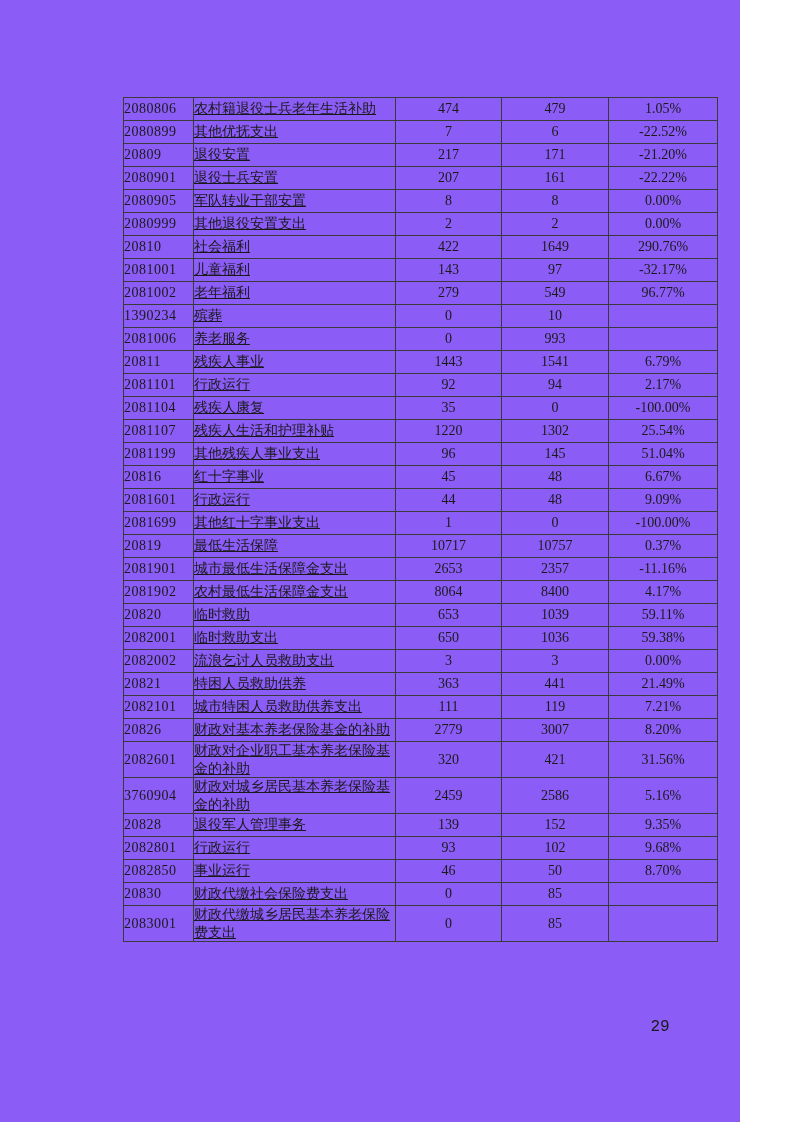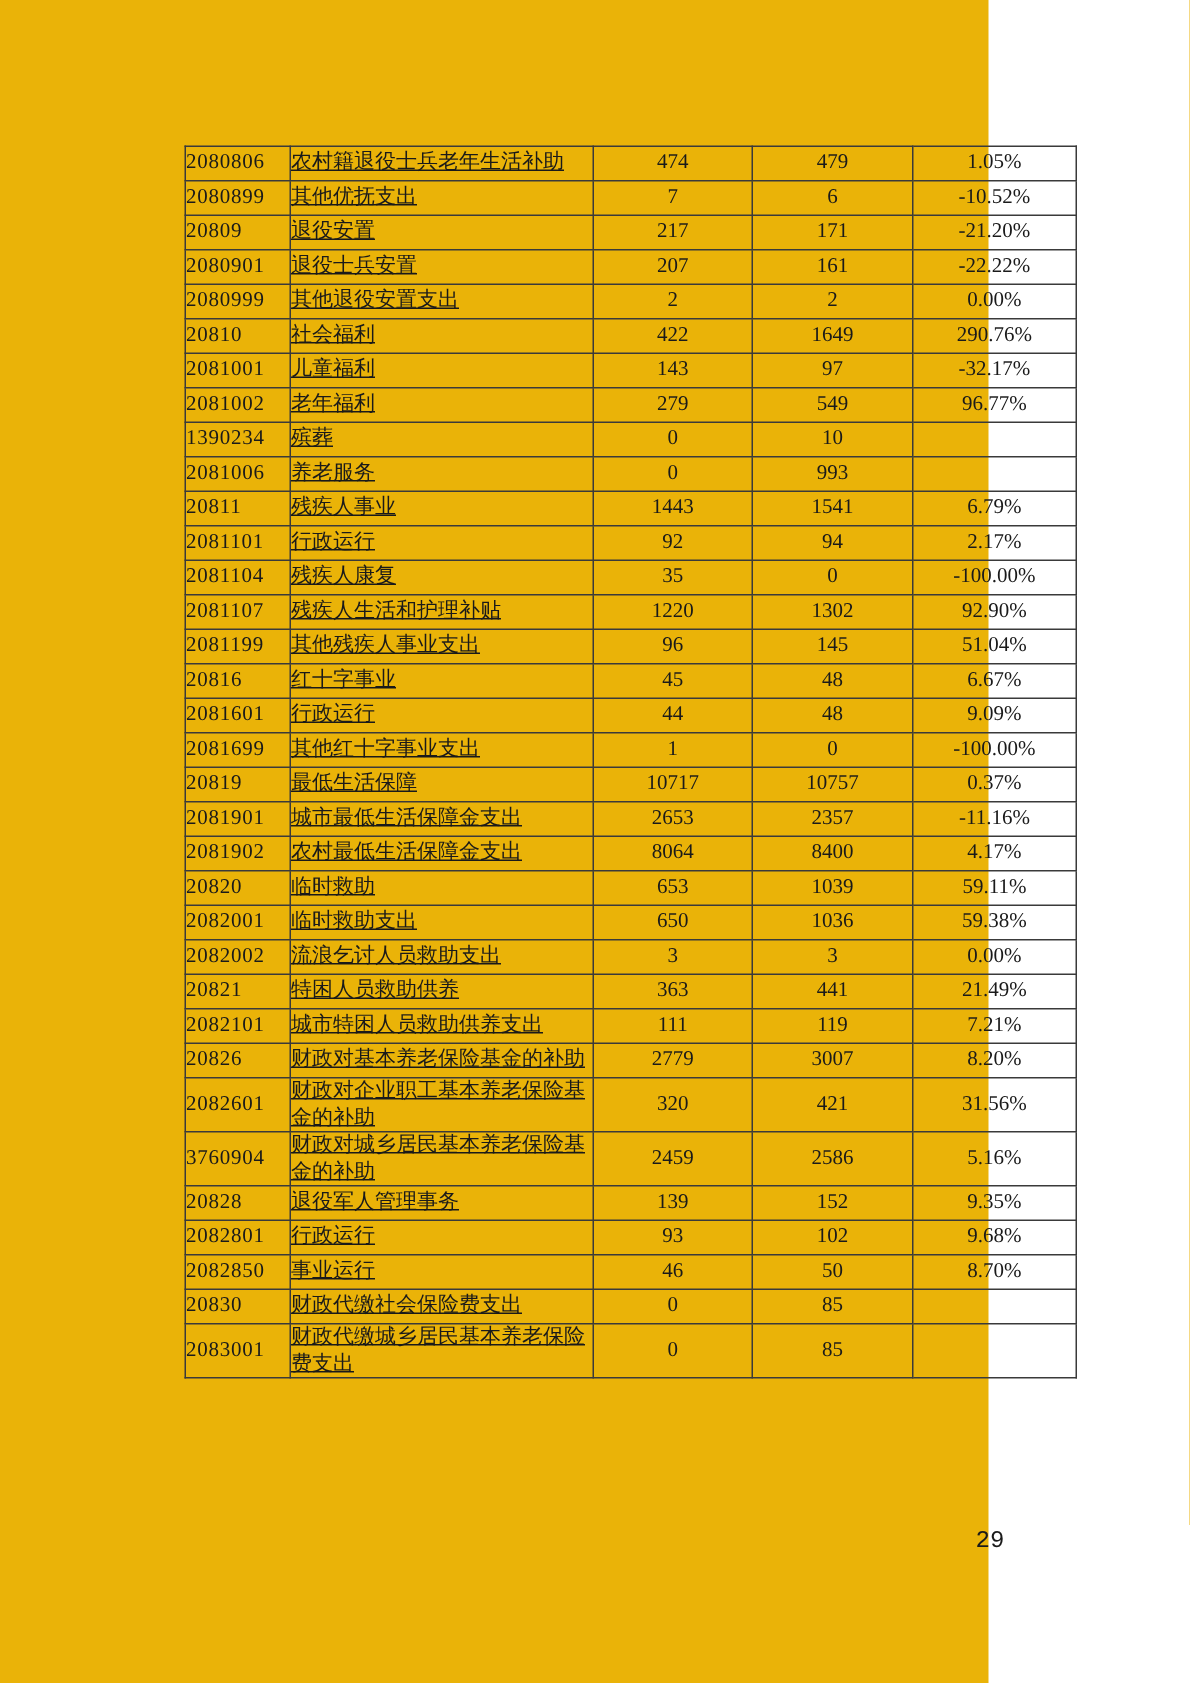--- a/index.html
+++ b/index.html
@@ -11,22 +11,22 @@
     height: 1122px;
     background: #ffffff;
     position: relative;
     overflow: hidden;
     font-family: "Liberation Serif", "DejaVu Serif", serif;
     color: #1a1a1a;
   }
   .sheet {
     position: absolute;
     left: 0; top: 0;
-    width: 659px; height: 1122px;
-    background: #eab308;
+    width: 740px; height: 1122px;
+    background: #8b5cf6;
   }
   table.budget {
     position: absolute;
     left: 123px;
     top: 97px;
     width: 594px;
     border-collapse: collapse;
     table-layout: fixed;
   }
   table.budget td {
@@ -90,39 +90,46 @@
     <td class="c-v1">474</td>
     <td class="c-v2">479</td>
     <td class="c-pct">1.05%</td>
   </tr>
 
   <tr>
     <td class="c-code">2080899</td>
     <td class="c-name">其他优抚支出</td>
     <td class="c-v1">7</td>
     <td class="c-v2">6</td>
-    <td class="c-pct">-10.52%</td>
+    <td class="c-pct">-22.52%</td>
   </tr>
 
   <tr>
     <td class="c-code">20809</td>
     <td class="c-name">退役安置</td>
     <td class="c-v1">217</td>
     <td class="c-v2">171</td>
     <td class="c-pct">-21.20%</td>
   </tr>
 
   <tr>
     <td class="c-code">2080901</td>
     <td class="c-name">退役士兵安置</td>
     <td class="c-v1">207</td>
     <td class="c-v2">161</td>
     <td class="c-pct">-22.22%</td>
   </tr>
 
+  <tr>
+    <td class="c-code">2080905</td>
+    <td class="c-name">军队转业干部安置</td>
+    <td class="c-v1">8</td>
+    <td class="c-v2">8</td>
+    <td class="c-pct">0.00%</td>
+  </tr>
 
   <tr>
     <td class="c-code">2080999</td>
     <td class="c-name">其他退役安置支出</td>
     <td class="c-v1">2</td>
     <td class="c-v2">2</td>
     <td class="c-pct">0.00%</td>
   </tr>
 
   <tr>
@@ -187,21 +194,21 @@
     <td class="c-v1">35</td>
     <td class="c-v2">0</td>
     <td class="c-pct">-100.00%</td>
   </tr>
 
   <tr>
     <td class="c-code">2081107</td>
     <td class="c-name">残疾人生活和护理补贴</td>
     <td class="c-v1">1220</td>
     <td class="c-v2">1302</td>
-    <td class="c-pct">92.90%</td>
+    <td class="c-pct">25.54%</td>
   </tr>
 
   <tr>
     <td class="c-code">2081199</td>
     <td class="c-name">其他残疾人事业支出</td>
     <td class="c-v1">96</td>
     <td class="c-v2">145</td>
     <td class="c-pct">51.04%</td>
   </tr>
 

